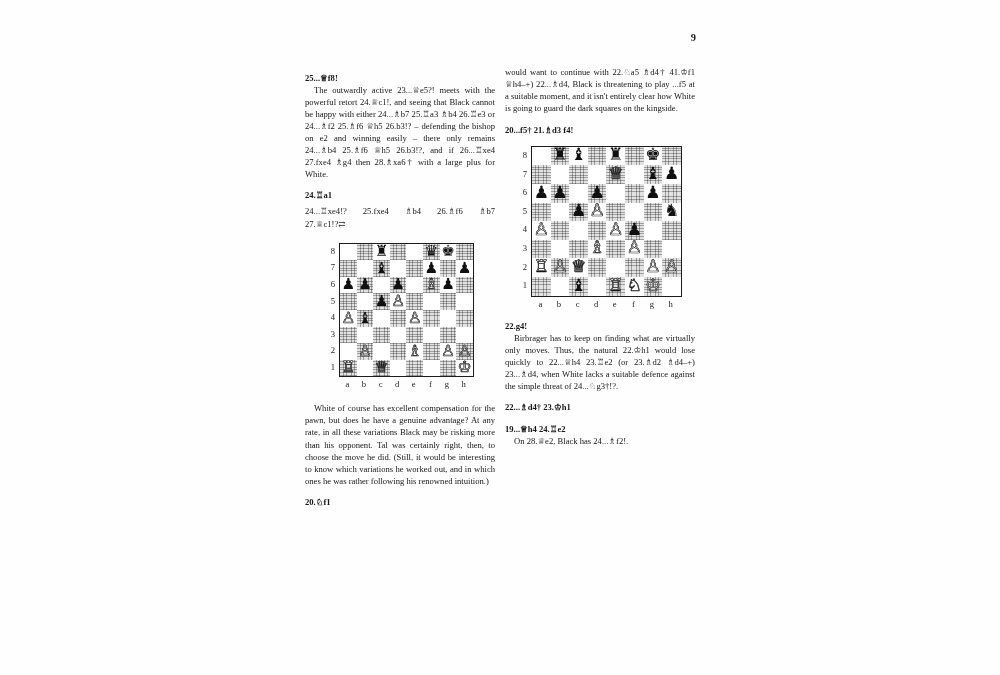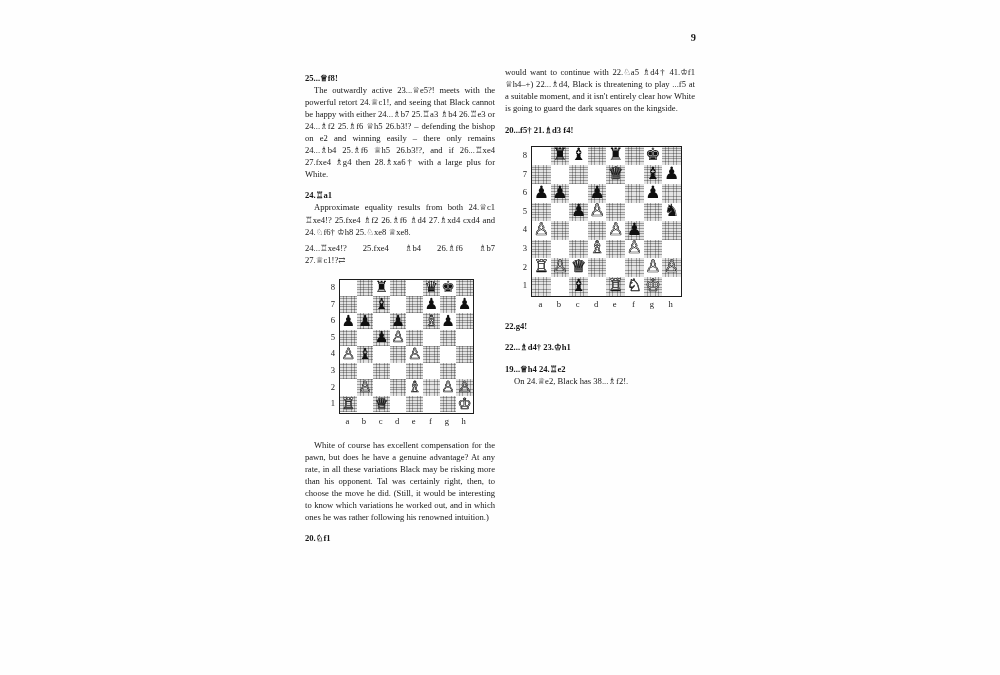--- a/index.html
+++ b/index.html
@@ -132,21 +132,20 @@
 <div class="page">
 
   <div class="runhead">
     <div class="pageno">9</div>
   </div>
 
   <div class="col col-left" id="col-left">
       <p class="movehead gap-before">25...♕f8!</p>
       <p class="indent">The outwardly active 23...♕e5?! meets with the powerful retort 24.♕c1!, and seeing that Black cannot be happy with either 24...♗b7 25.♖a3 ♗b4 26.♖e3 or 24...♗f2 25.♗f6 ♕h5 26.b3!? – defending the bishop on e2 and winning easily – there only remains 24...♗b4 25.♗f6 ♕h5 26.b3!?, and if 26...♖xe4 27.fxe4 ♗g4 then 28.♗xa6† with a large plus for White.</p>
       <p class="movehead gap-before">24.♖a1</p>
-      <p class="indent">Approximate equality results from both 24.♕c1 ♖xe4!? 25.fxe4 ♗f2 26.♗f6 ♗d4 27.♗xd4 cxd4 and 24.♘f6† ♔h8 25.♘xe8 ♕xe8.</p>
       <p class="flush gap-small">24...♖xe4!?  25.fxe4  ♗b4  26.♗f6  ♗b7 27.♕c1!?⇄</p>
       <div style="margin: 13px 0px 12px; display: flex; justify-content: center;">
         <div class="diagram" style="width: 147.8px; height: 147.8px;">
           <div class="board" style="width: 132.8px; height: 132.8px; position: absolute; left: 13px; top: 0px;">
             <div class="sq light" style="left: 0px; top: 0px; width: 16.6px; height: 16.6px;"></div>
             <div class="sq dark" style="left: 16.6px; top: 0px; width: 16.6px; height: 16.6px;"></div>
             <div class="sq light" style="left: 33.2px; top: 0px; width: 16.6px; height: 16.6px;"></div>
             <div class="sq dark" style="left: 49.8px; top: 0px; width: 16.6px; height: 16.6px;"></div>
             <div class="sq light" style="left: 66.4px; top: 0px; width: 16.6px; height: 16.6px;"></div>
             <div class="sq dark" style="left: 83px; top: 0px; width: 16.6px; height: 16.6px;"></div>
@@ -364,18 +363,19 @@
           <div class="file-label" style="left: 31.6px; width: 18.6px; top: 153.8px;">b</div>
           <div class="file-label" style="left: 50.2px; width: 18.6px; top: 153.8px;">c</div>
           <div class="file-label" style="left: 68.8px; width: 18.6px; top: 153.8px;">d</div>
           <div class="file-label" style="left: 87.4px; width: 18.6px; top: 153.8px;">e</div>
           <div class="file-label" style="left: 106px; width: 18.6px; top: 153.8px;">f</div>
           <div class="file-label" style="left: 124.6px; width: 18.6px; top: 153.8px;">g</div>
           <div class="file-label" style="left: 143.2px; width: 18.6px; top: 153.8px;">h</div>
         </div>
       </div>
       <p class="movehead gap-before">22.g4!</p>
+      <p class="indent">Birbrager has to keep on finding what are virtually only moves. Thus, the natural 22.♔h1 would lose quickly to 22...♕h4 23.♖e2 (or 23.♗d2 ♗d4–+) 23...♗d4, when White lacks a suitable defence against the simple threat of 24...♘g3†!?.</p>
       <p class="movehead gap-before">22...♗d4† 23.♔h1</p>
       <p class="movehead gap-before">19...♕h4 24.♖e2</p>
-      <p class="indent">On 24.♕e2, Black has 38...♗f2!.</p>
+      <p class="indent">On 28.♕e2, Black has 24...♗f2!.</p>
     </div>
 
 </div>
 
 </body></html>

